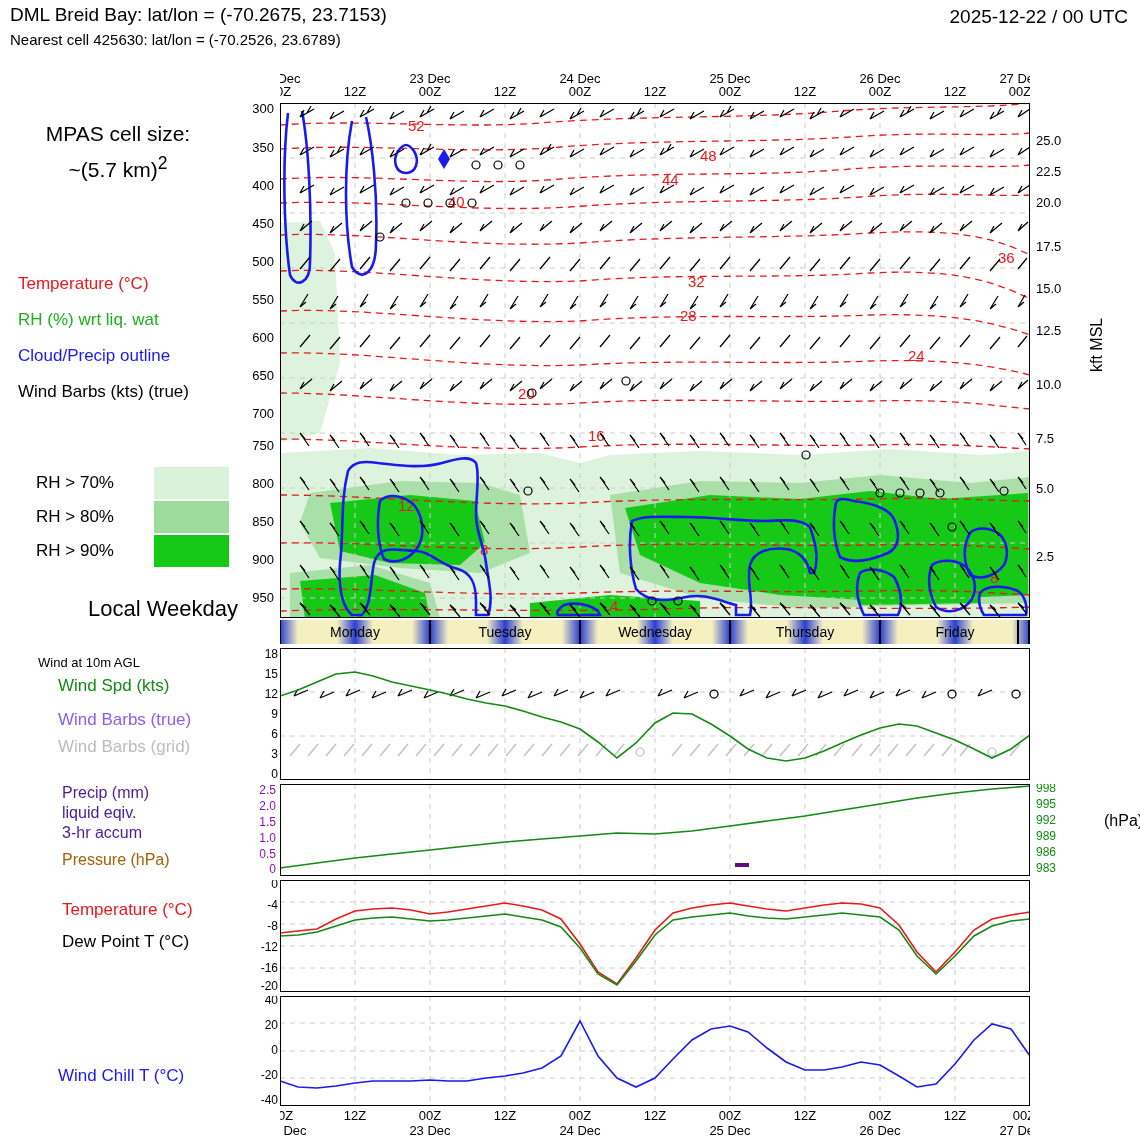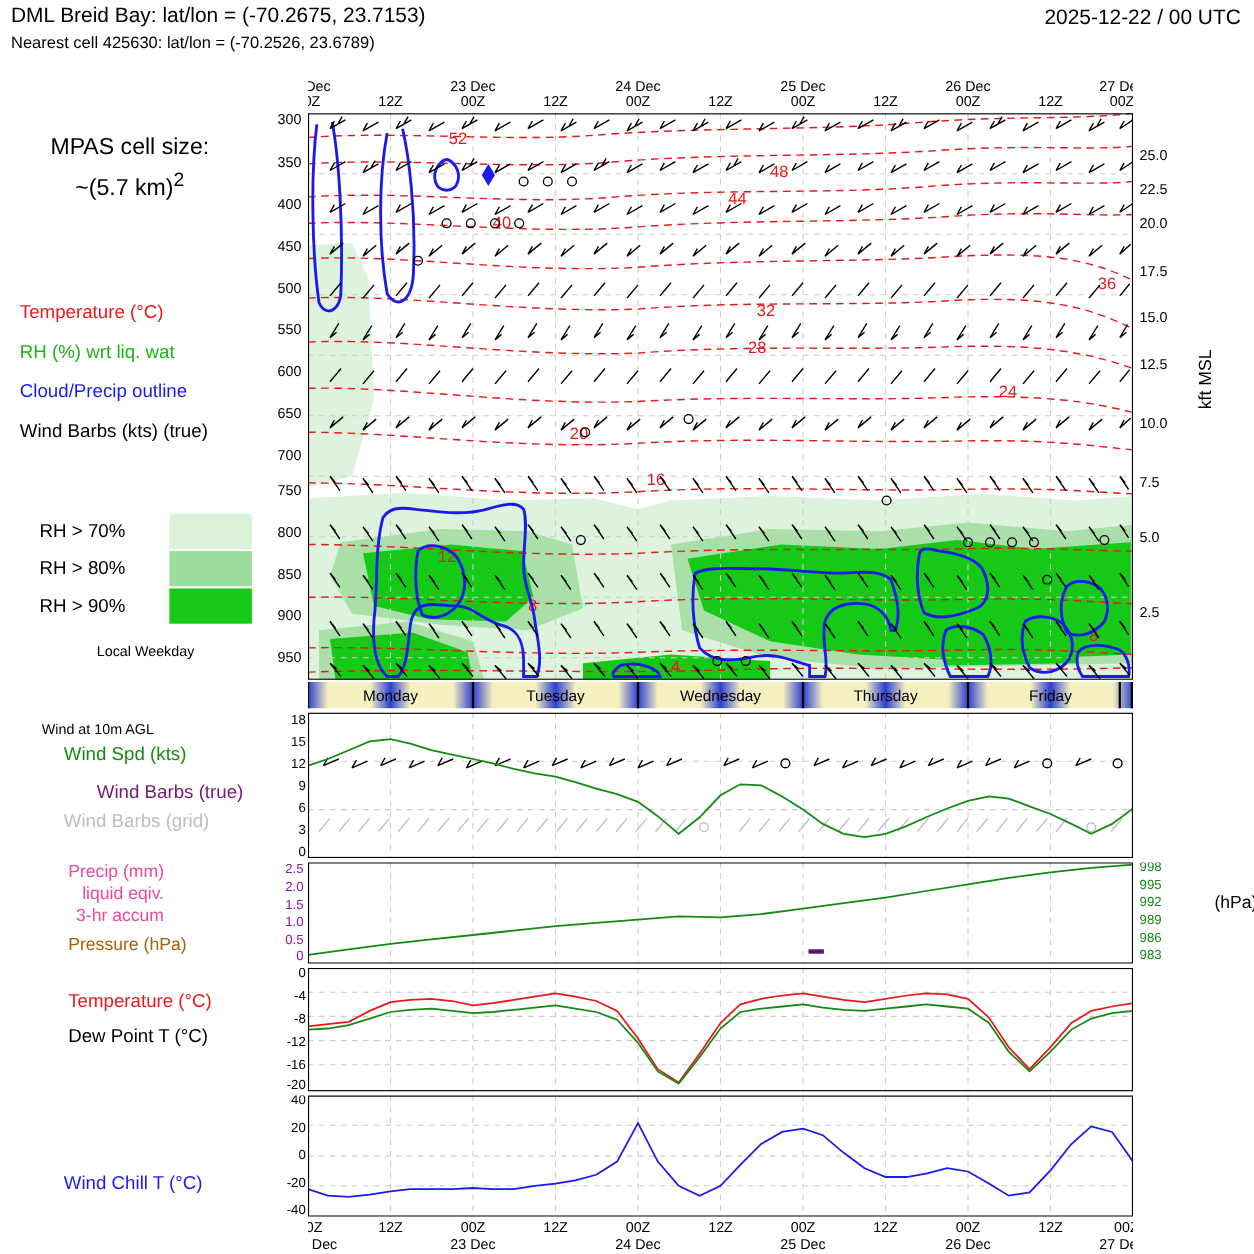--- a/index.html
+++ b/index.html
@@ -19,27 +19,27 @@
   .leg.t{top:274px;color:#e8191b;}
   .leg.rh{top:310px;color:#19b319;}
   .leg.cp{top:346px;color:#1a1aee;}
   .leg.wb{top:382px;color:#000;}
 
   .rhbox{left:36px;top:466px;font-size:17px;}
   .rhrow{display:flex;align-items:center;height:34px;}
   .rhrow span{width:118px;}
   .sw{width:75px;height:32px;display:inline-block;}
 
-  .localwd{left:88px;top:584px;font-size:13px;}
+  .localwd{left:88px;top:596px;font-size:22px;}
   .w10m{left:38px;top:655px;font-size:13px;}
   .wspd{left:58px;top:676px;font-size:17px;color:#138a13;}
-  .wbarbT{left:58px;top:710px;font-size:17px;color:#701a75;margin-left:30px;}
+  .wbarbT{left:58px;top:710px;font-size:17px;color:#8b5cf6;}
   .wbarbG{left:58px;top:737px;font-size:17px;color:#bdbdbd;}
 
-  .precipL{left:62px;top:783px;font-size:16px;color:#ec4899;line-height:1.25;text-align:right;}
+  .precipL{left:62px;top:783px;font-size:16px;color:#4c1d95;line-height:1.25;}
   .pressL{left:62px;top:851px;font-size:16px;color:#a16207;}
   .tempL{left:62px;top:900px;font-size:17px;color:#e8191b;}
   .dewL{left:62px;top:932px;font-size:17px;color:#000000;}
   .chillL{left:58px;top:1038px;font-size:17px;color:#1a1aee;margin-top:28px;}
   .hpaL{left:1104px;top:812px;font-size:16px;}
 
   .kftlabel{left:1088px;top:300px;font-size:16px;transform:rotate(-90deg);transform-origin:left top;white-space:nowrap;}
   svg{display:block;}
 </style>
 </head>

